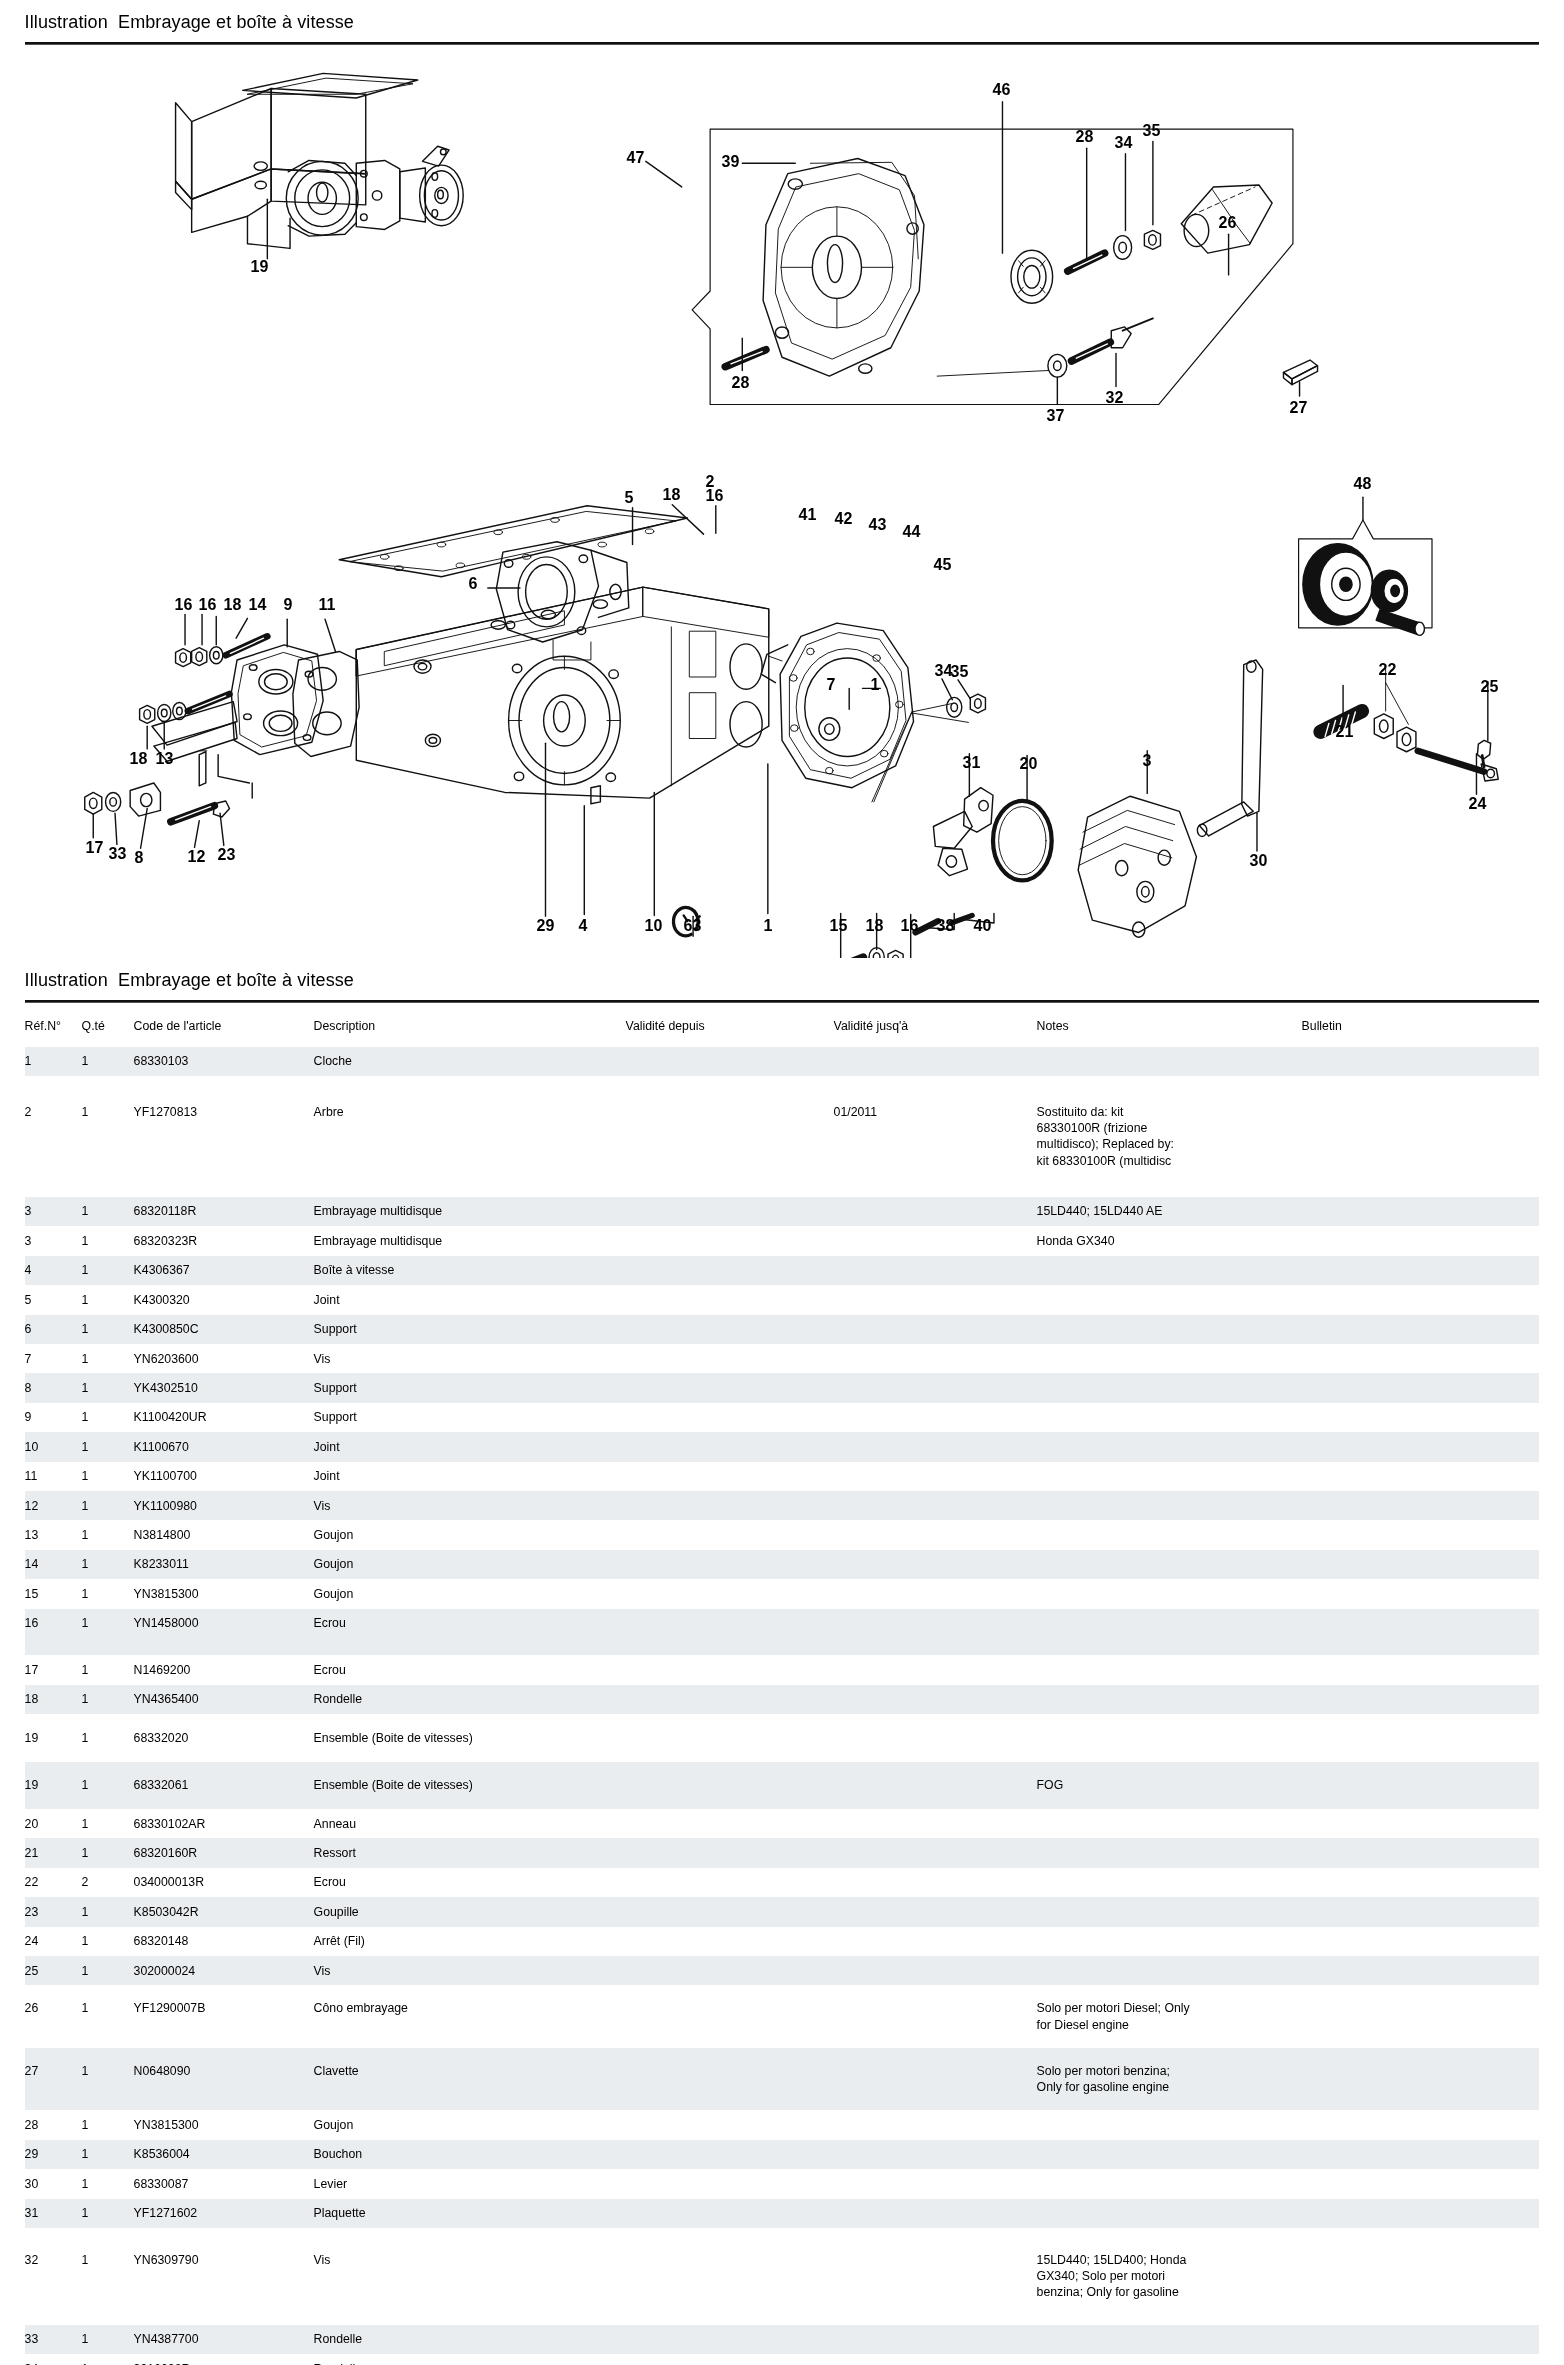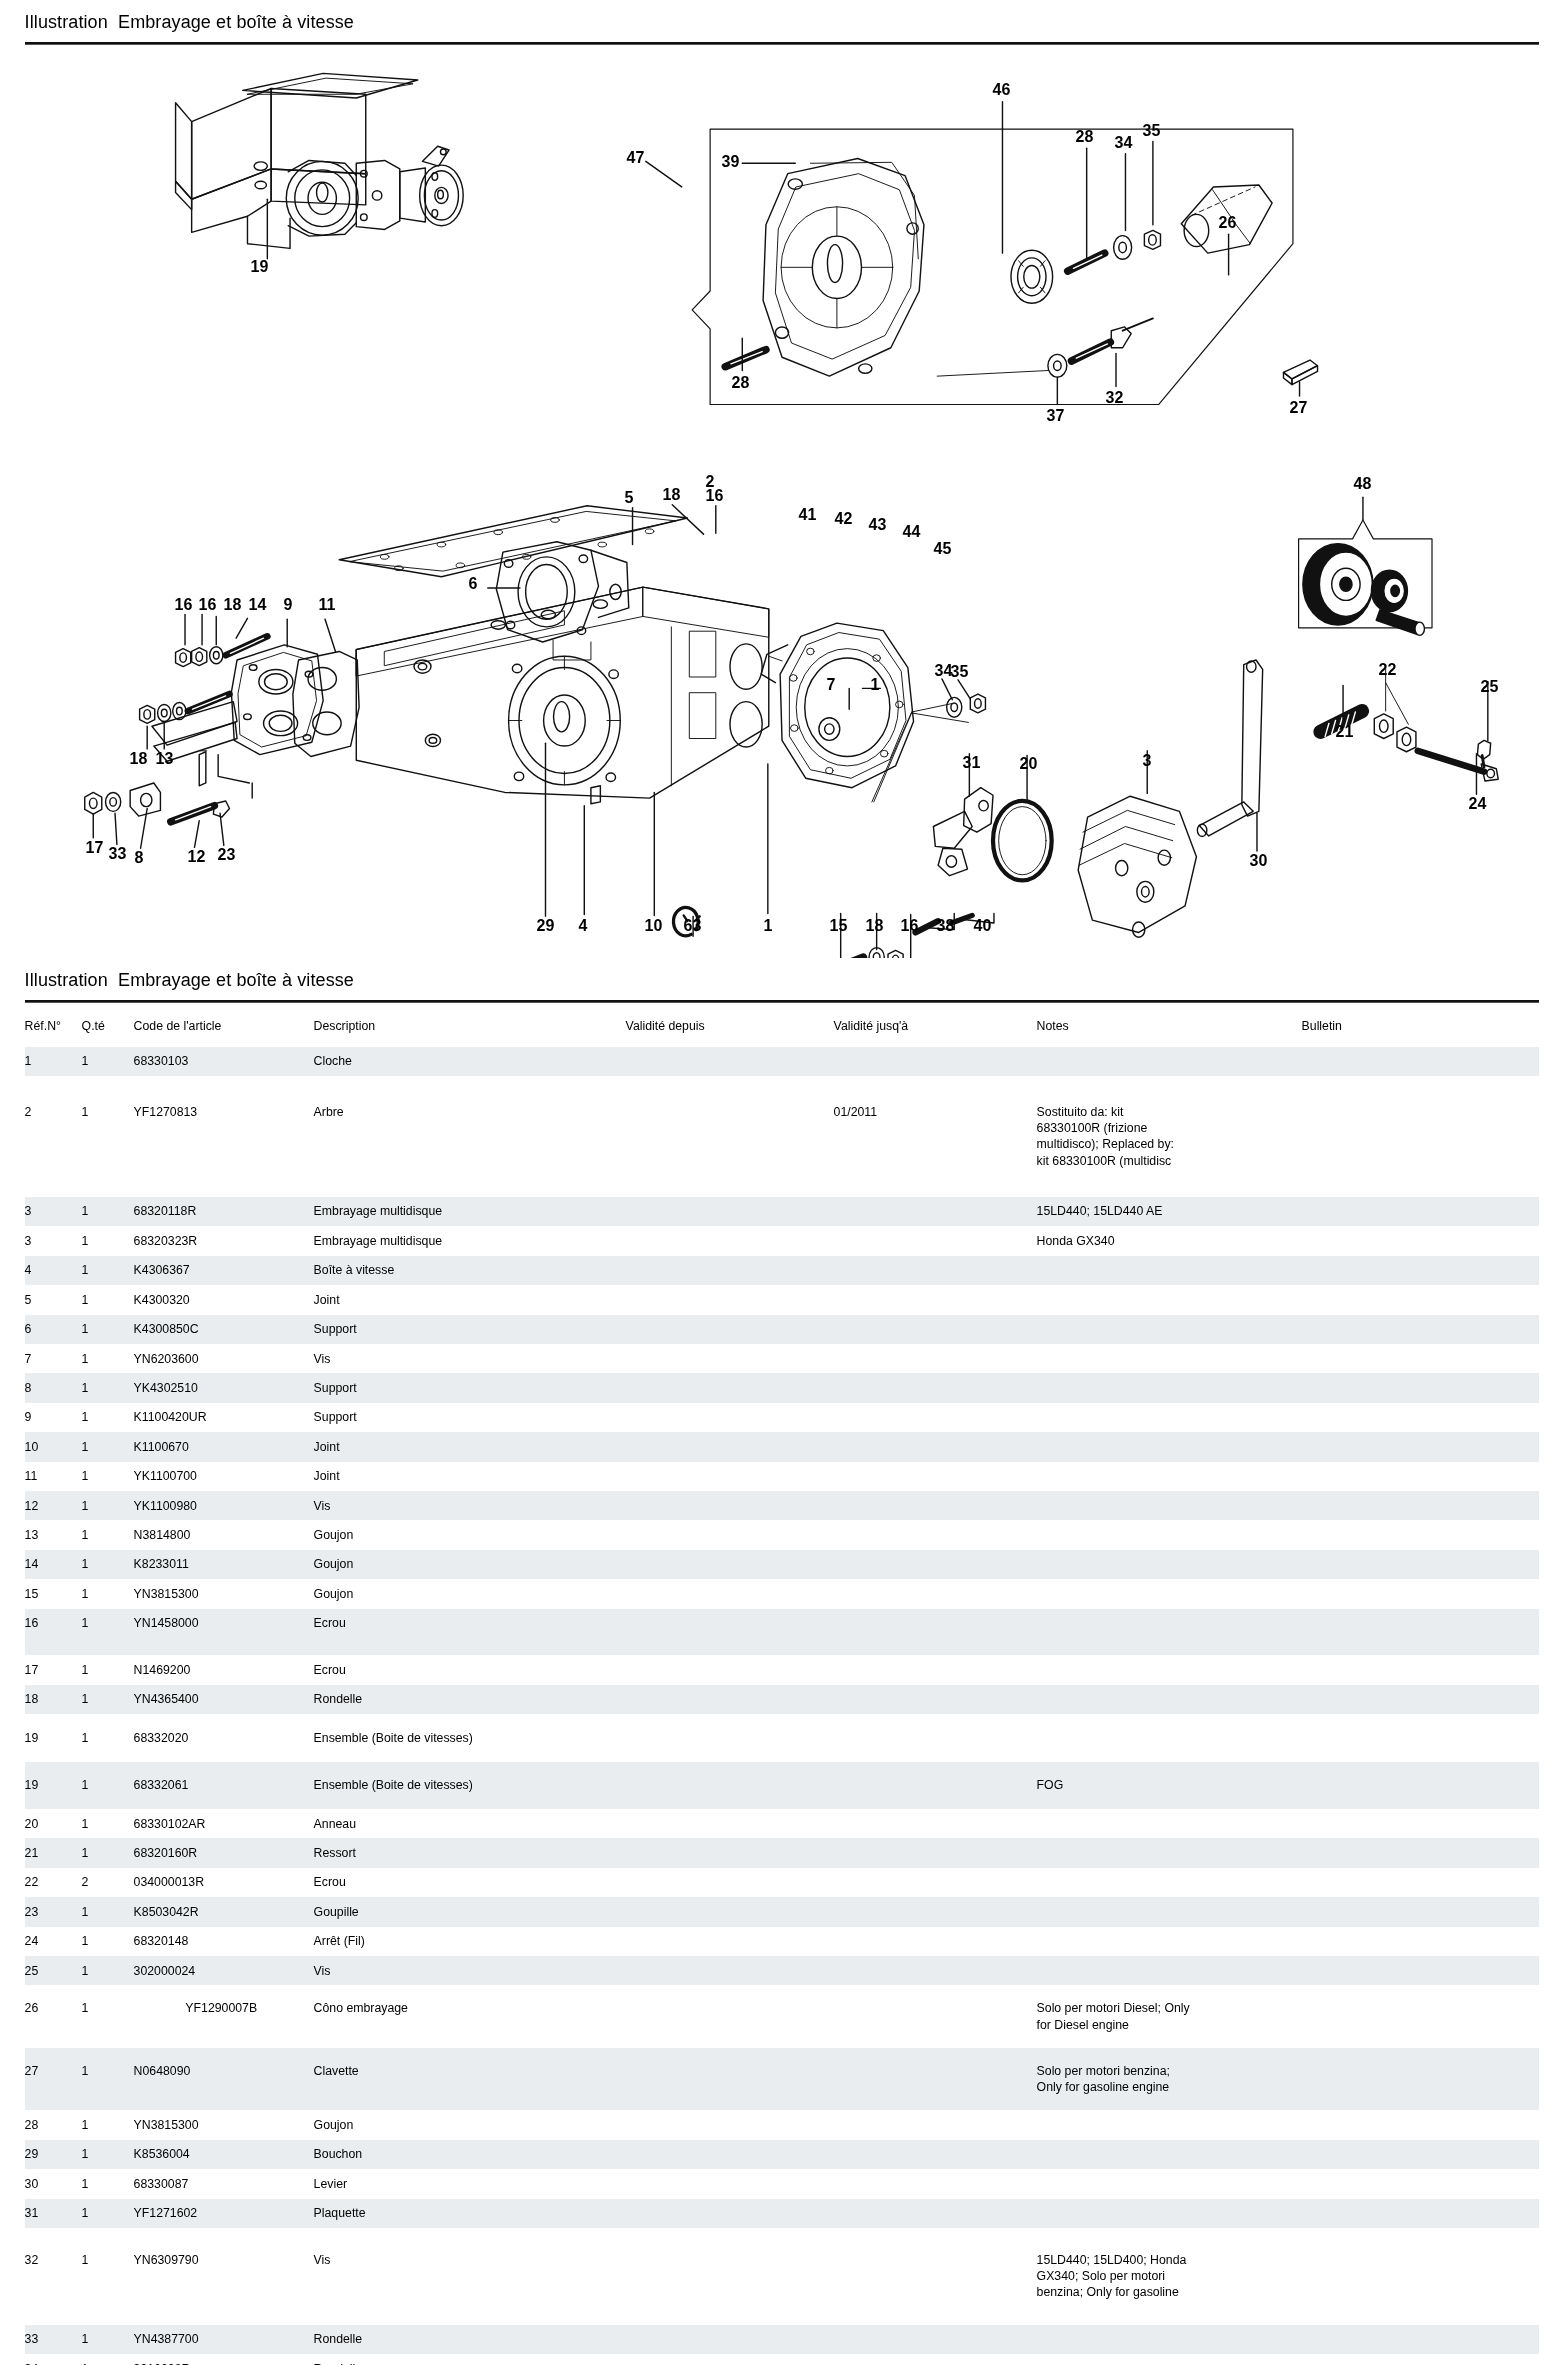--- a/index.html
+++ b/index.html
@@ -478,21 +478,21 @@
     <span class="lbl big" style="left:1265px;top:355px;">27</span>
     <span class="lbl big" style="left:1329px;top:431px;">48</span>
     <span class="lbl big" style="left:600px;top:445px;">5</span>
     <span class="lbl big" style="left:638px;top:442px;">18</span>
     <span class="lbl big" style="left:681px;top:443px;">16</span>
     <span class="lbl big" style="left:681px;top:429px;">2</span>
     <span class="lbl big" style="left:774px;top:462px;">41</span>
     <span class="lbl big" style="left:810px;top:466px;">42</span>
     <span class="lbl big" style="left:844px;top:472px;">43</span>
     <span class="lbl big" style="left:878px;top:479px;">44</span>
-    <span class="lbl big" style="left:909px;top:496px;">45</span>
+    <span class="lbl big" style="left:909px;top:512px;">45</span>
     <span class="lbl big" style="left:150px;top:552px;">16</span>
     <span class="lbl big" style="left:174px;top:552px;">16</span>
     <span class="lbl big" style="left:199px;top:552px;">18</span>
     <span class="lbl big" style="left:224px;top:552px;">14</span>
     <span class="lbl big" style="left:259px;top:552px;">9</span>
     <span class="lbl big" style="left:294px;top:552px;">11</span>
     <span class="lbl big" style="left:444px;top:531px;">6</span>
     <span class="lbl big" style="left:131px;top:706px;">13</span>
     <span class="lbl big" style="left:105px;top:706px;">18</span>
 
@@ -822,21 +822,21 @@
             <td style="padding-top: 6.6px; padding-bottom: 6.6px;">302000024</td>
             <td style="padding-top: 6.6px; padding-bottom: 6.6px;">Vis</td>
             <td style="padding-top: 6.6px; padding-bottom: 6.6px;"></td>
             <td style="padding-top: 6.6px; padding-bottom: 6.6px;"></td>
             <td class="note" style="padding-top: 6.6px; padding-bottom: 6.6px;"></td>
             <td style="padding-top: 6.6px; padding-bottom: 6.6px;"></td>
           </tr>
           <tr>
             <td class="c-ref" style="padding-top: 15px; padding-bottom: 15px;">26</td>
             <td style="padding-top: 15px; padding-bottom: 15px;">1</td>
-            <td style="padding-top: 15px; padding-bottom: 15px; text-align: center;">YF1290007B</td>
+            <td style="padding-top: 15px; padding-bottom: 15px;">YF1290007B</td>
             <td style="padding-top: 15px; padding-bottom: 15px;">Côno embrayage</td>
             <td style="padding-top: 15px; padding-bottom: 15px;"></td>
             <td style="padding-top: 15px; padding-bottom: 15px;"></td>
             <td class="note" style="padding-top: 15px; padding-bottom: 15px;">Solo per motori Diesel; Only
 for Diesel engine</td>
             <td style="padding-top: 15px; padding-bottom: 15px;"></td>
           </tr>
           <tr class="alt">
             <td class="c-ref" style="padding-top: 15px; padding-bottom: 15px;">27</td>
             <td style="padding-top: 15px; padding-bottom: 15px;">1</td>

